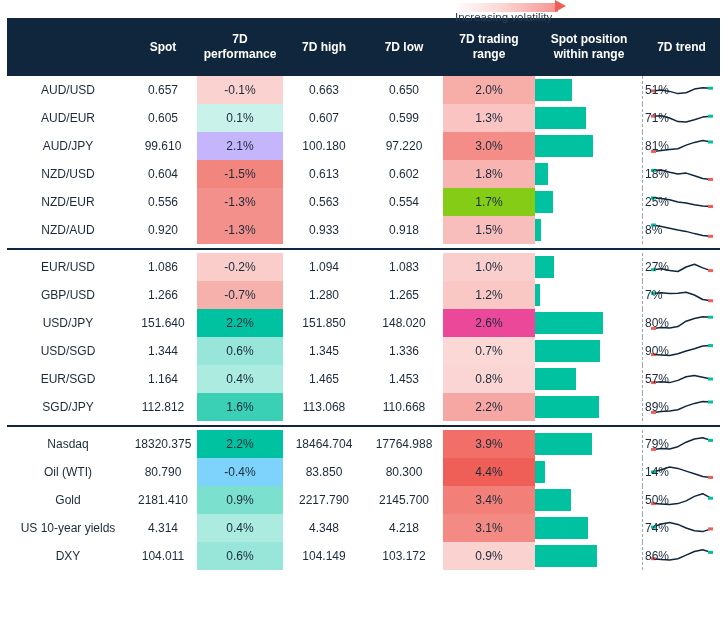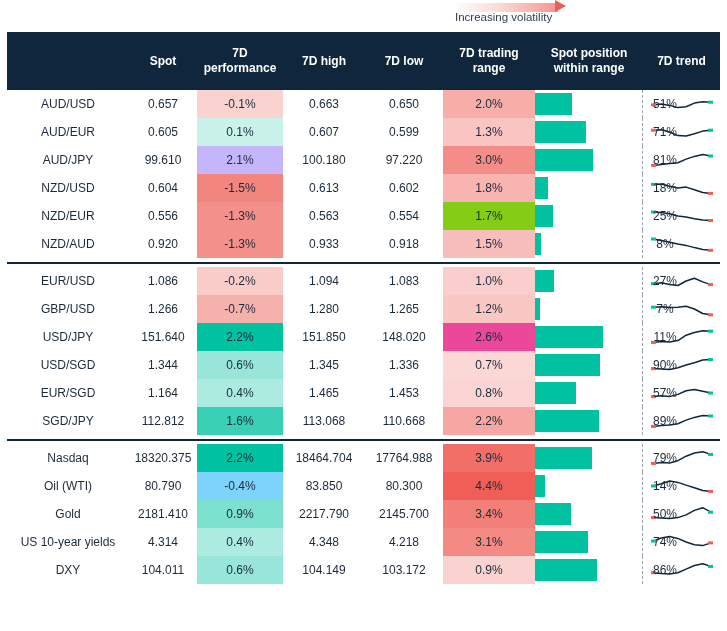--- a/index.html
+++ b/index.html
@@ -16,21 +16,21 @@
     position: relative;
     overflow: hidden;
   }
   .wrap {
     width: 727px;
     position: relative;
   }
   
   .legend {
     position: relative;
-    height: 32px;
+    height: 18px;
   }
   .legend-bar {
     position: absolute;
     left: 452px;
     top: 2px;
     width: 105px;
     height: 9px;
     background: linear-gradient(to right, #ffffff 0%, #fbd9d6 45%, #f4948f 100%);
     border: 1px solid #ffffff;
   }
@@ -114,21 +114,21 @@
     bottom: 0;
     border-left: 1px dashed #9aa6b2;
   }
   .pospct {
     position: absolute;
     right: -42px;
     top: 0;
     height: 28px;
     line-height: 28px;
     width: 40px;
-    text-align: center;
+    text-align: left;
     font-size: 12px;
     color: #1b2a3b;
     margin-left: 16px;
   }
   .trend-cell svg { display:block; margin:0 auto; }
 </style>
 </head>
 <body>
 
 <div class="wrap">
@@ -348,21 +348,21 @@
           <td class="name">USD/JPY</td>
           <td class="val">151.640</td>
           <td class="val" style="background:rgb(0,194,160)">2.2%</td>
           <td class="val">151.850</td>
           <td class="val">148.020</td>
           <td class="val" style="background:#ec4899">2.6%</td>
           <td>
             <div class="posbox">
               <div class="posbar" style="width:68px"></div>
               <div class="dashline"></div>
-              <div class="pospct">11%</div>
+              <div class="pospct">80%</div>
             </div>
           </td>
           <td class="trend-cell">
             <svg width="62" height="22" viewBox="0 0 62 22">
               <path d="M2.0 16.4 L10.3 15.5 L18.6 16.0 L26.9 14.6 L35.1 9.2 L43.4 6.5 L51.7 4.7 L60.0 5.2 " fill="none" stroke="#10263c" stroke-width="1.5" stroke-linejoin="round" stroke-linecap="round"></path>
               <rect x="0.0" y="14.9" width="5" height="3" fill="#ef5f57"></rect>
               <rect x="57.0" y="3.7" width="5" height="3" fill="#00c2a0"></rect>
             </svg>
           </td>
         </tr>

